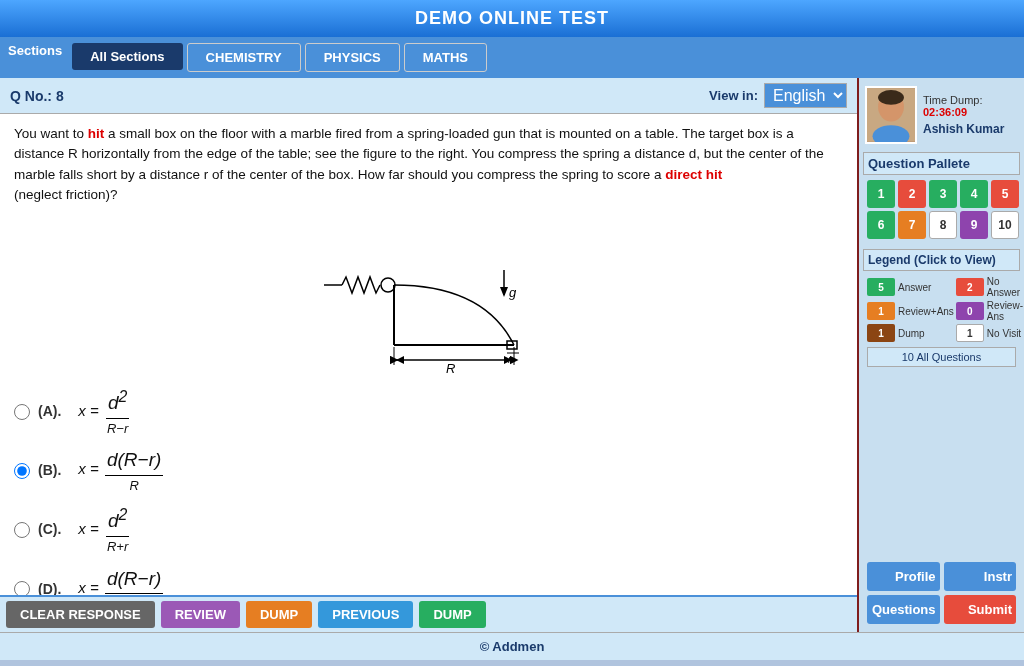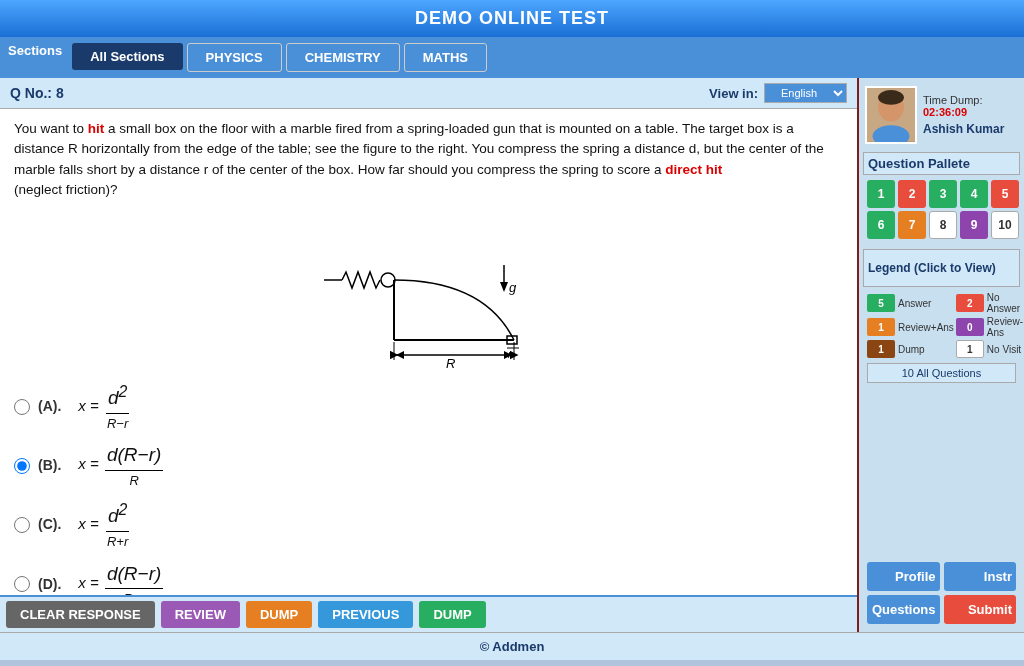--- a/index.html
+++ b/index.html
@@ -70,22 +70,22 @@
       font-weight: bold;
       color: #1a3a6b;
     }
     #view-in {
       display: flex;
       align-items: center;
       gap: 6px;
       font-size: 13px;
     }
     #view-in select {
-      font-size: 11px;
-      padding: 2px 12px;
+      font-size: 16px;
+      padding: 2px 4px;
       border: 1px solid #aaa;
       background: #4a90d9;
       color: white;
     }
 
     
     #q-content {
       flex: 1;
       padding: 10px 14px;
       overflow-y: auto;
@@ -243,21 +243,21 @@
 
     
     #legend-section {
       background: #c8dff0;
       margin-top: 4px;
     }
     #legend-title {
       font-size: 12px;
       font-weight: bold;
       color: #1a3a6b;
-      padding: 11px 4px;
+      padding: 3px 4px;
       background: #d0e8f8;
       border: 1px solid #aaa;
       margin-bottom: 3px;
     }
     #legend-grid {
       display: grid;
       grid-template-columns: 1fr 1fr;
       gap: 2px;
       padding: 2px 4px;
     }
@@ -337,22 +337,22 @@
 </head>
 <body>
 
 <div id="header">
   <span>DEMO ONLINE TEST</span>
 </div>
 
 <div id="tab-bar">
   <span id="sections-label">Sections</span>
   <button class="tab active">All Sections</button>
+  <button class="tab">CHEMISTRY</button>
   <button class="tab">PHYSICS</button>
-  <button class="tab">CHEMISTRY</button>
   <button class="tab">MATHS</button>
 </div>
 
 <div id="main-layout">
 
   <div id="left-panel">
 
     <div id="q-header">
       <span>Q No.: 8</span>
       <div id="view-in">

